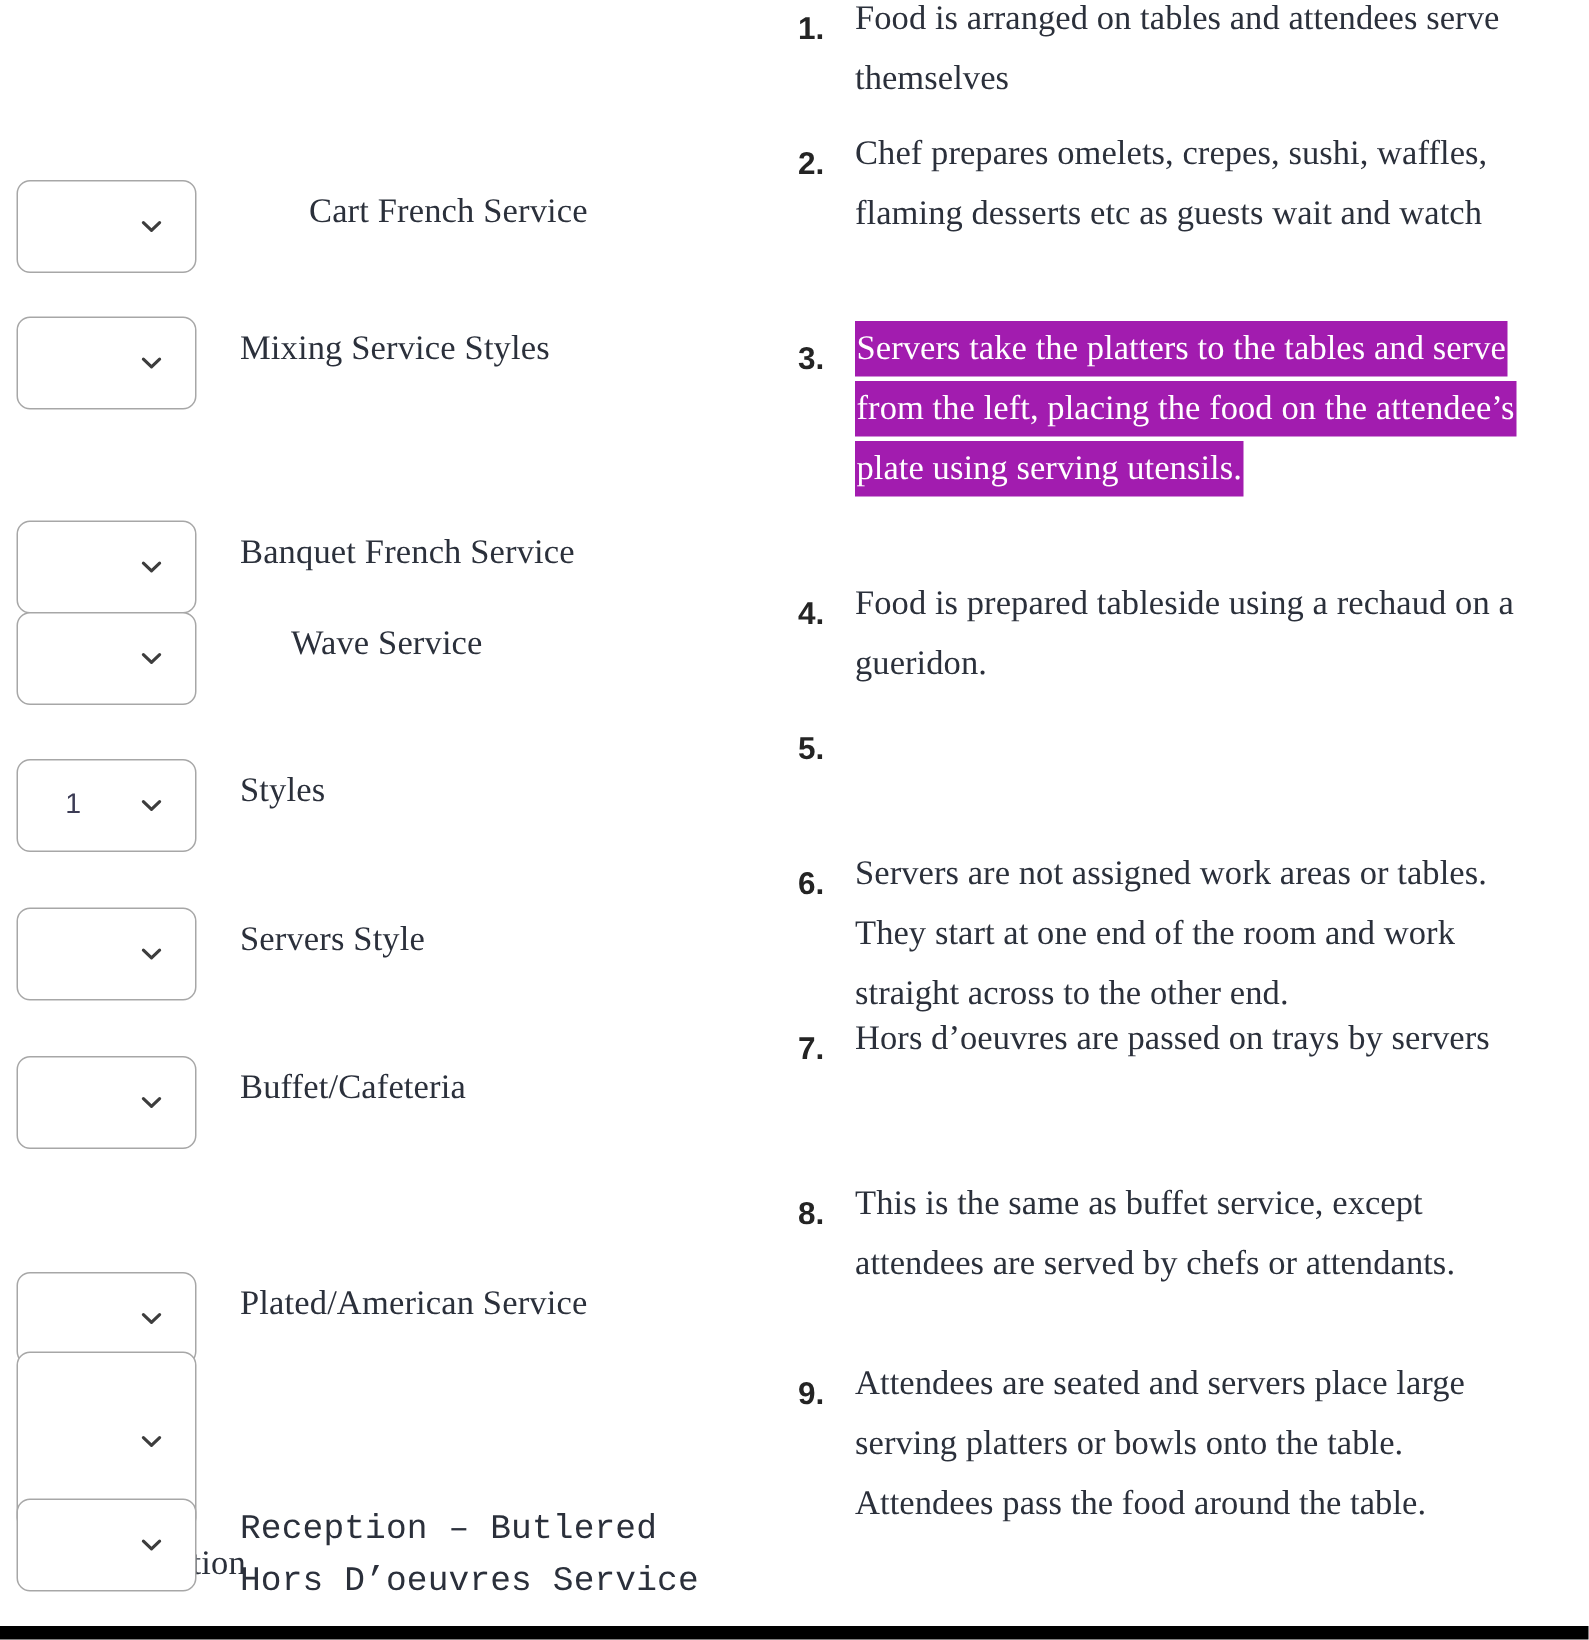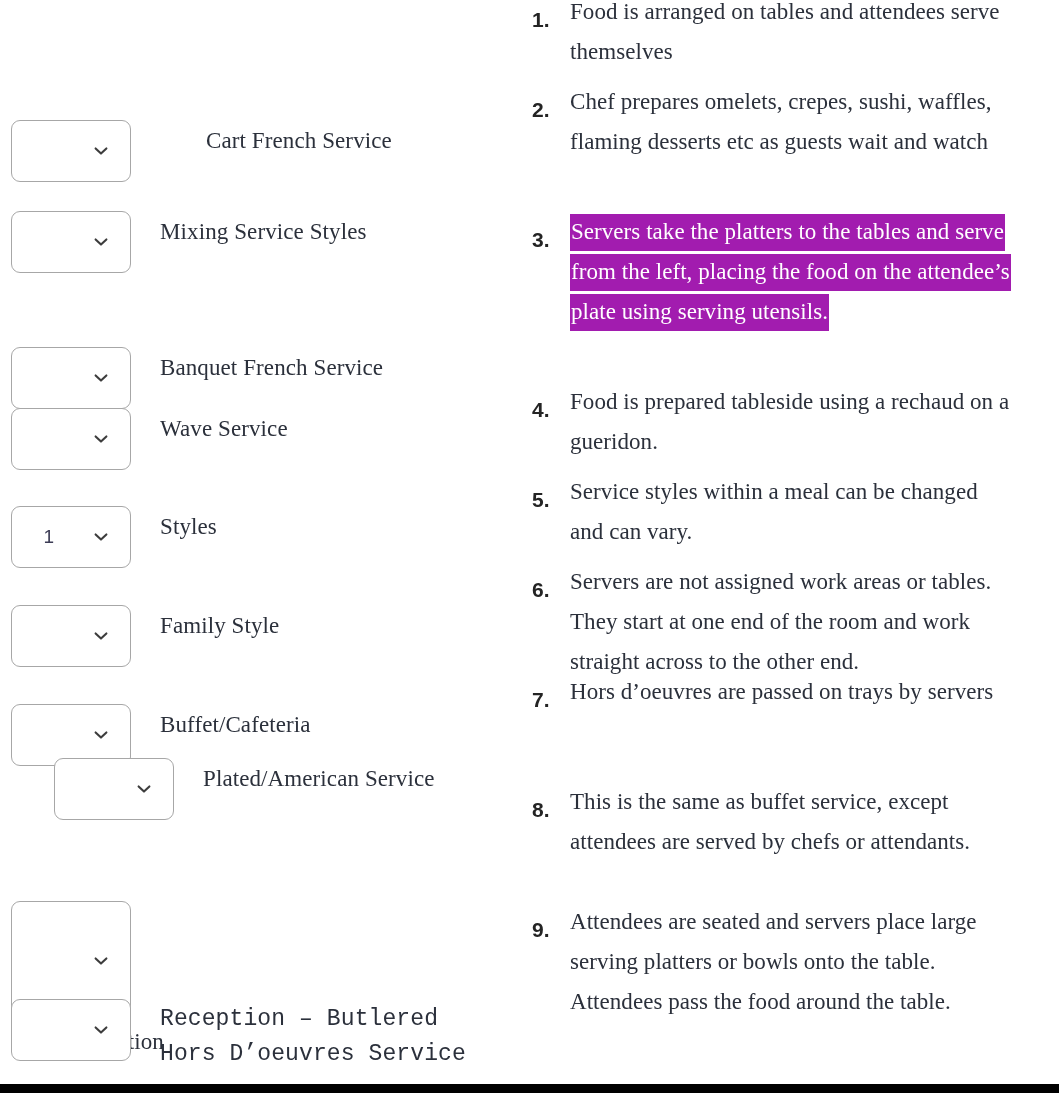--- a/index.html
+++ b/index.html
@@ -186,21 +186,21 @@
         <div class="dropdown">
           <span class="dropdown-value"></span>
           <span class="chevron-icon">
             <svg width="18" height="18" viewBox="0 0 18 18" xmlns="http://www.w3.org/2000/svg">
               <path d="M3.6 6.4 L9 11.6 L14.4 6.4" fill="none" stroke="#3d3d3d" stroke-width="2.1" stroke-linecap="round" stroke-linejoin="round"></path>
             </svg>
           </span>
         </div>
         <div class="row-label">Banquet French Service</div>
       </div>
-      <div class="match-row" style="top: 407.8px;">
+      <div class="match-row" style="top: 407.8px; gap: 34px;">
         <div class="dropdown">
           <span class="dropdown-value"></span>
           <span class="chevron-icon">
             <svg width="18" height="18" viewBox="0 0 18 18" xmlns="http://www.w3.org/2000/svg">
               <path d="M3.6 6.4 L9 11.6 L14.4 6.4" fill="none" stroke="#3d3d3d" stroke-width="2.1" stroke-linecap="round" stroke-linejoin="round"></path>
             </svg>
           </span>
         </div>
         <div class="row-label">Wave Service</div>
       </div>
@@ -217,34 +217,34 @@
       </div>
       <div class="match-row" style="top: 605px;">
         <div class="dropdown">
           <span class="dropdown-value"></span>
           <span class="chevron-icon">
             <svg width="18" height="18" viewBox="0 0 18 18" xmlns="http://www.w3.org/2000/svg">
               <path d="M3.6 6.4 L9 11.6 L14.4 6.4" fill="none" stroke="#3d3d3d" stroke-width="2.1" stroke-linecap="round" stroke-linejoin="round"></path>
             </svg>
           </span>
         </div>
-        <div class="row-label">Family Style</div>
+        <div class="row-label">Servers Style</div>
       </div>
       <div class="match-row" style="top: 703.6px;">
         <div class="dropdown">
           <span class="dropdown-value"></span>
           <span class="chevron-icon">
             <svg width="18" height="18" viewBox="0 0 18 18" xmlns="http://www.w3.org/2000/svg">
               <path d="M3.6 6.4 L9 11.6 L14.4 6.4" fill="none" stroke="#3d3d3d" stroke-width="2.1" stroke-linecap="round" stroke-linejoin="round"></path>
             </svg>
           </span>
         </div>
         <div class="row-label">Buffet/Cafeteria</div>
       </div>
-      <div class="match-row" style="top: 758px; padding-left: 43px;">
+      <div class="match-row" style="top: 848px;">
         <div class="dropdown">
           <span class="dropdown-value"></span>
           <span class="chevron-icon">
             <svg width="18" height="18" viewBox="0 0 18 18" xmlns="http://www.w3.org/2000/svg">
               <path d="M3.6 6.4 L9 11.6 L14.4 6.4" fill="none" stroke="#3d3d3d" stroke-width="2.1" stroke-linecap="round" stroke-linejoin="round"></path>
             </svg>
           </span>
         </div>
         <div class="row-label">Plated/American Service</div>
       </div>
@@ -284,21 +284,20 @@
       <div class="desc-item" style="top: 212px;">
         <div class="desc-number">3.</div>
         <div class="desc-text highlighted"><span class="hl">Servers take the platters to the tables and serve from the left, placing the food on the attendee’s plate using serving utensils.</span></div>
       </div>
       <div class="desc-item" style="top: 382px;">
         <div class="desc-number">4.</div>
         <div class="desc-text">Food is prepared tableside using a rechaud on a gueridon.</div>
       </div>
       <div class="desc-item" style="top: 472px;">
         <div class="desc-number">5.</div>
-        <div class="desc-text">Service styles within a meal can be changed and can vary.</div>
       </div>
       <div class="desc-item" style="top: 562px;">
         <div class="desc-number">6.</div>
         <div class="desc-text">Servers are not assigned work areas or tables.  They start at one end of the room and work straight across to the other end.</div>
       </div>
       <div class="desc-item" style="top: 672px;">
         <div class="desc-number">7.</div>
         <div class="desc-text">Hors d’oeuvres are passed on trays by servers</div>
       </div>
       <div class="desc-item" style="top: 782px;">

